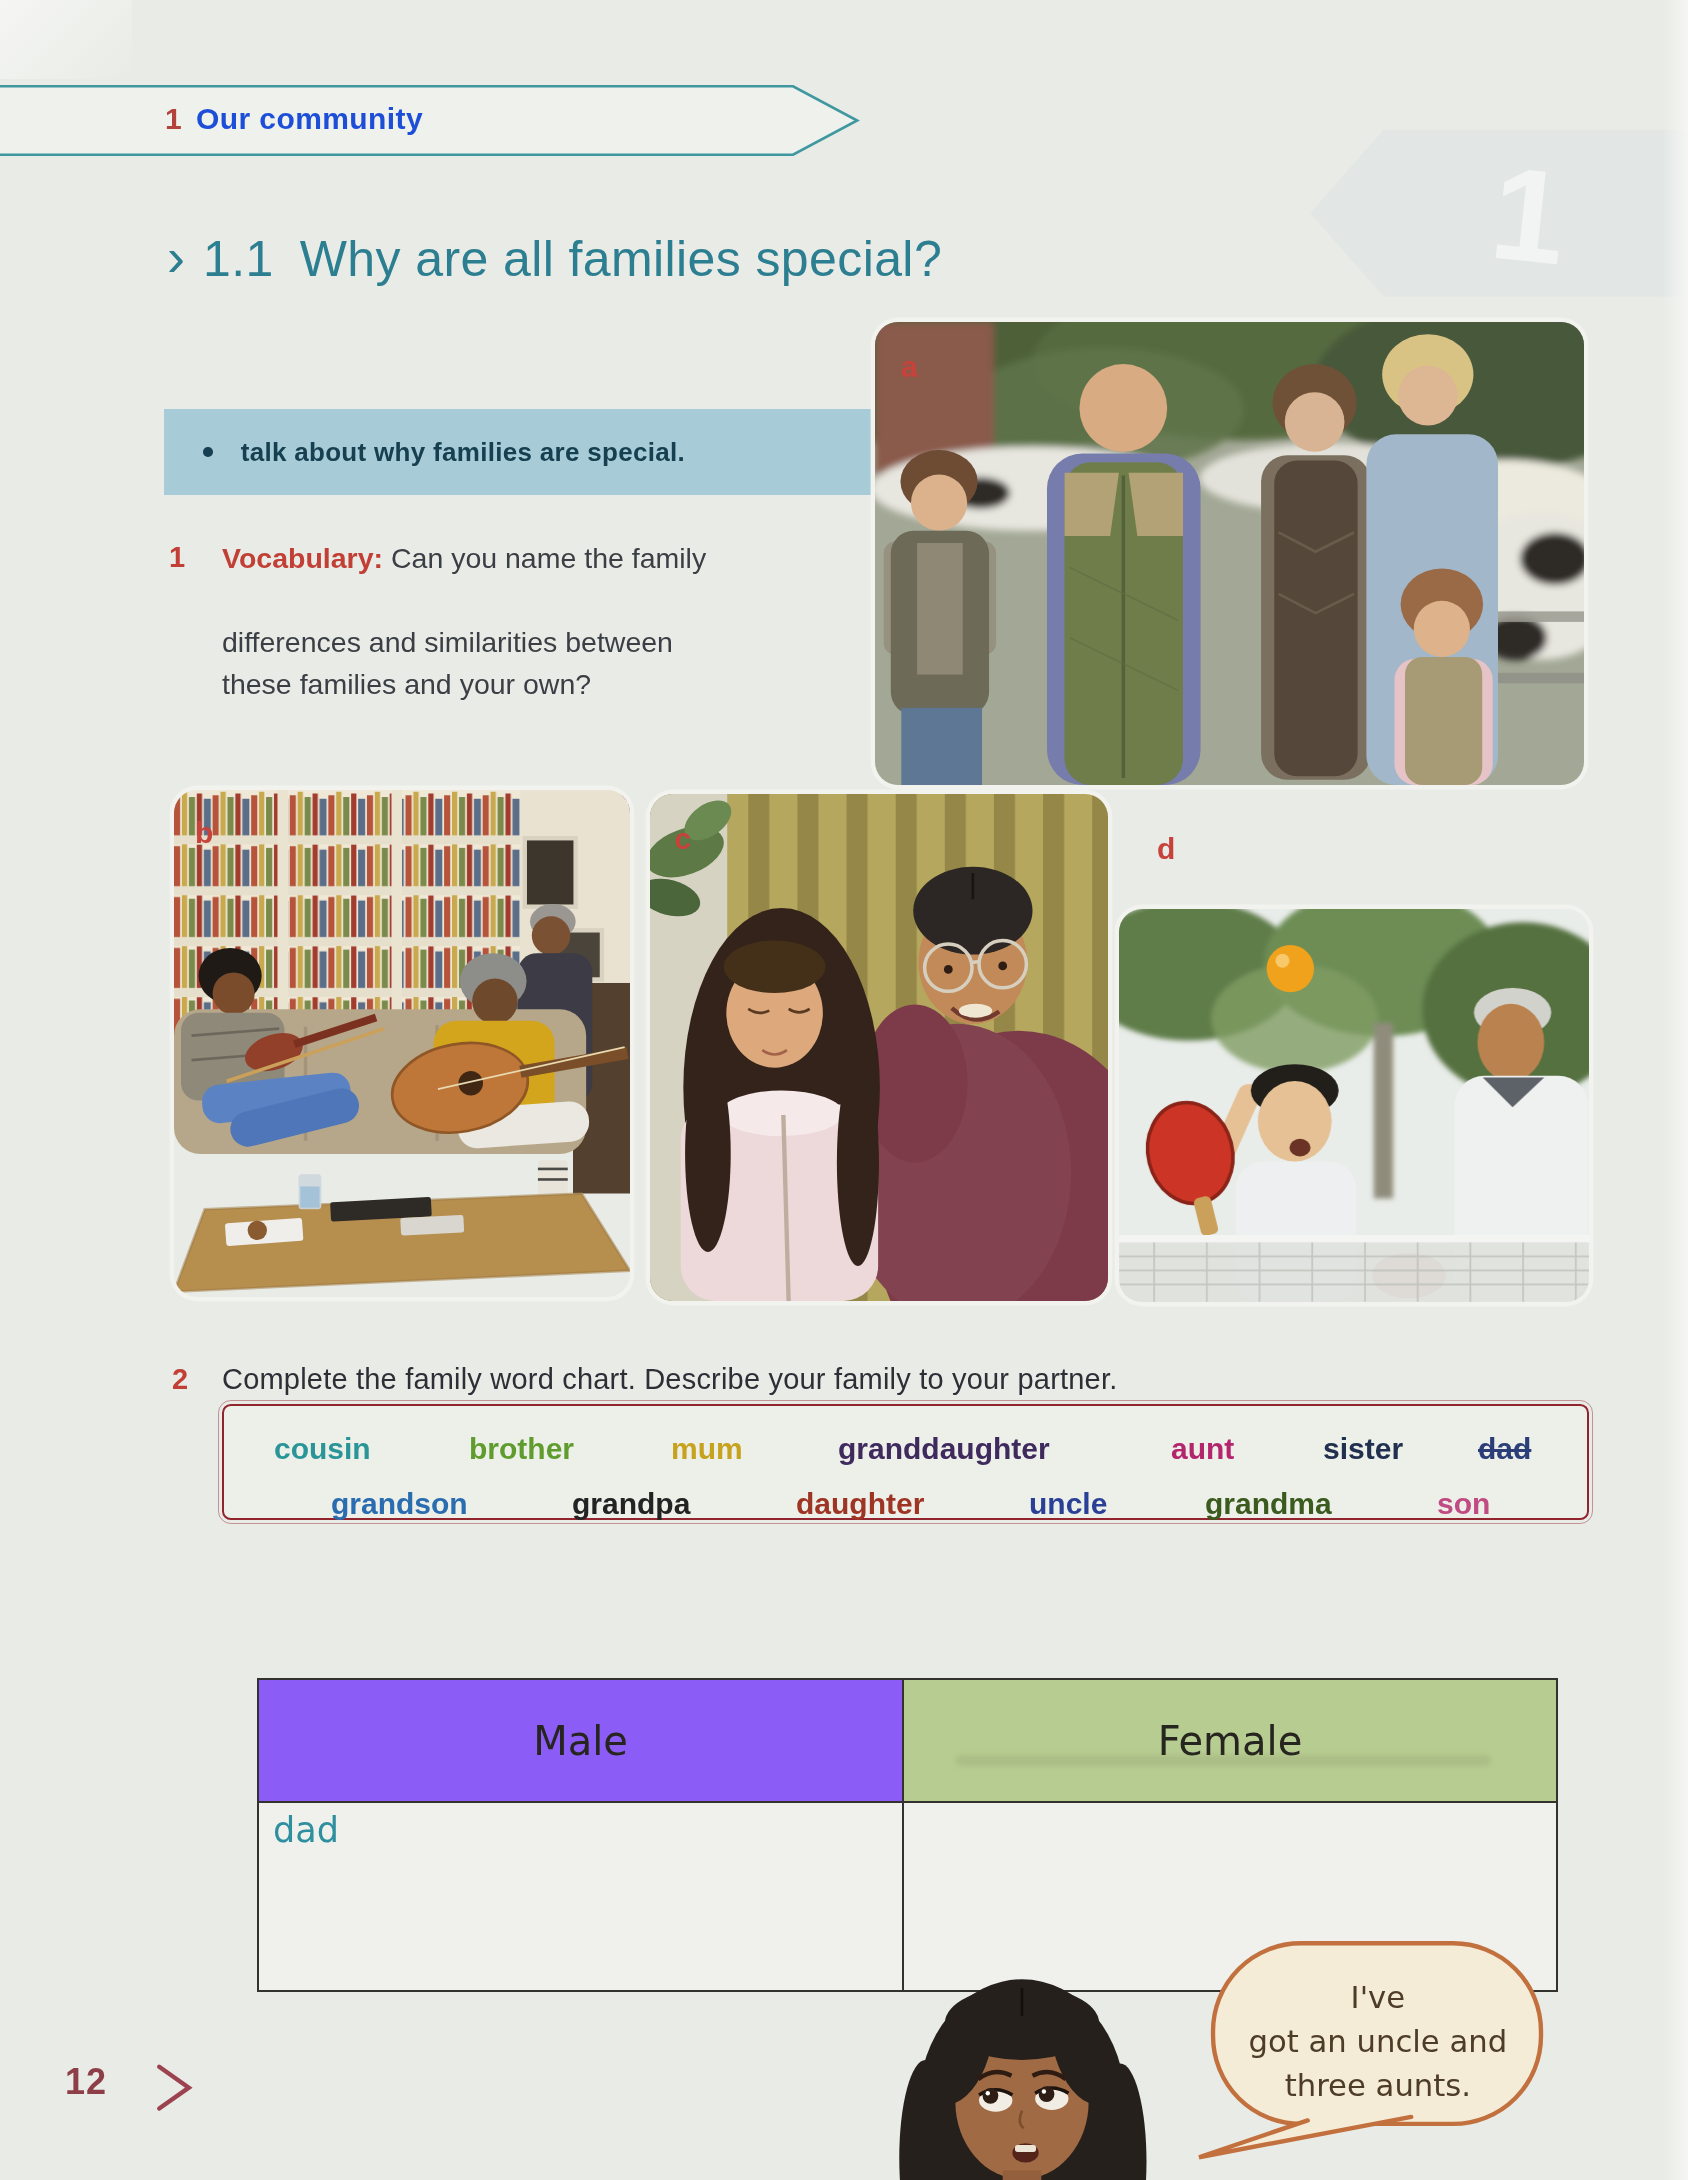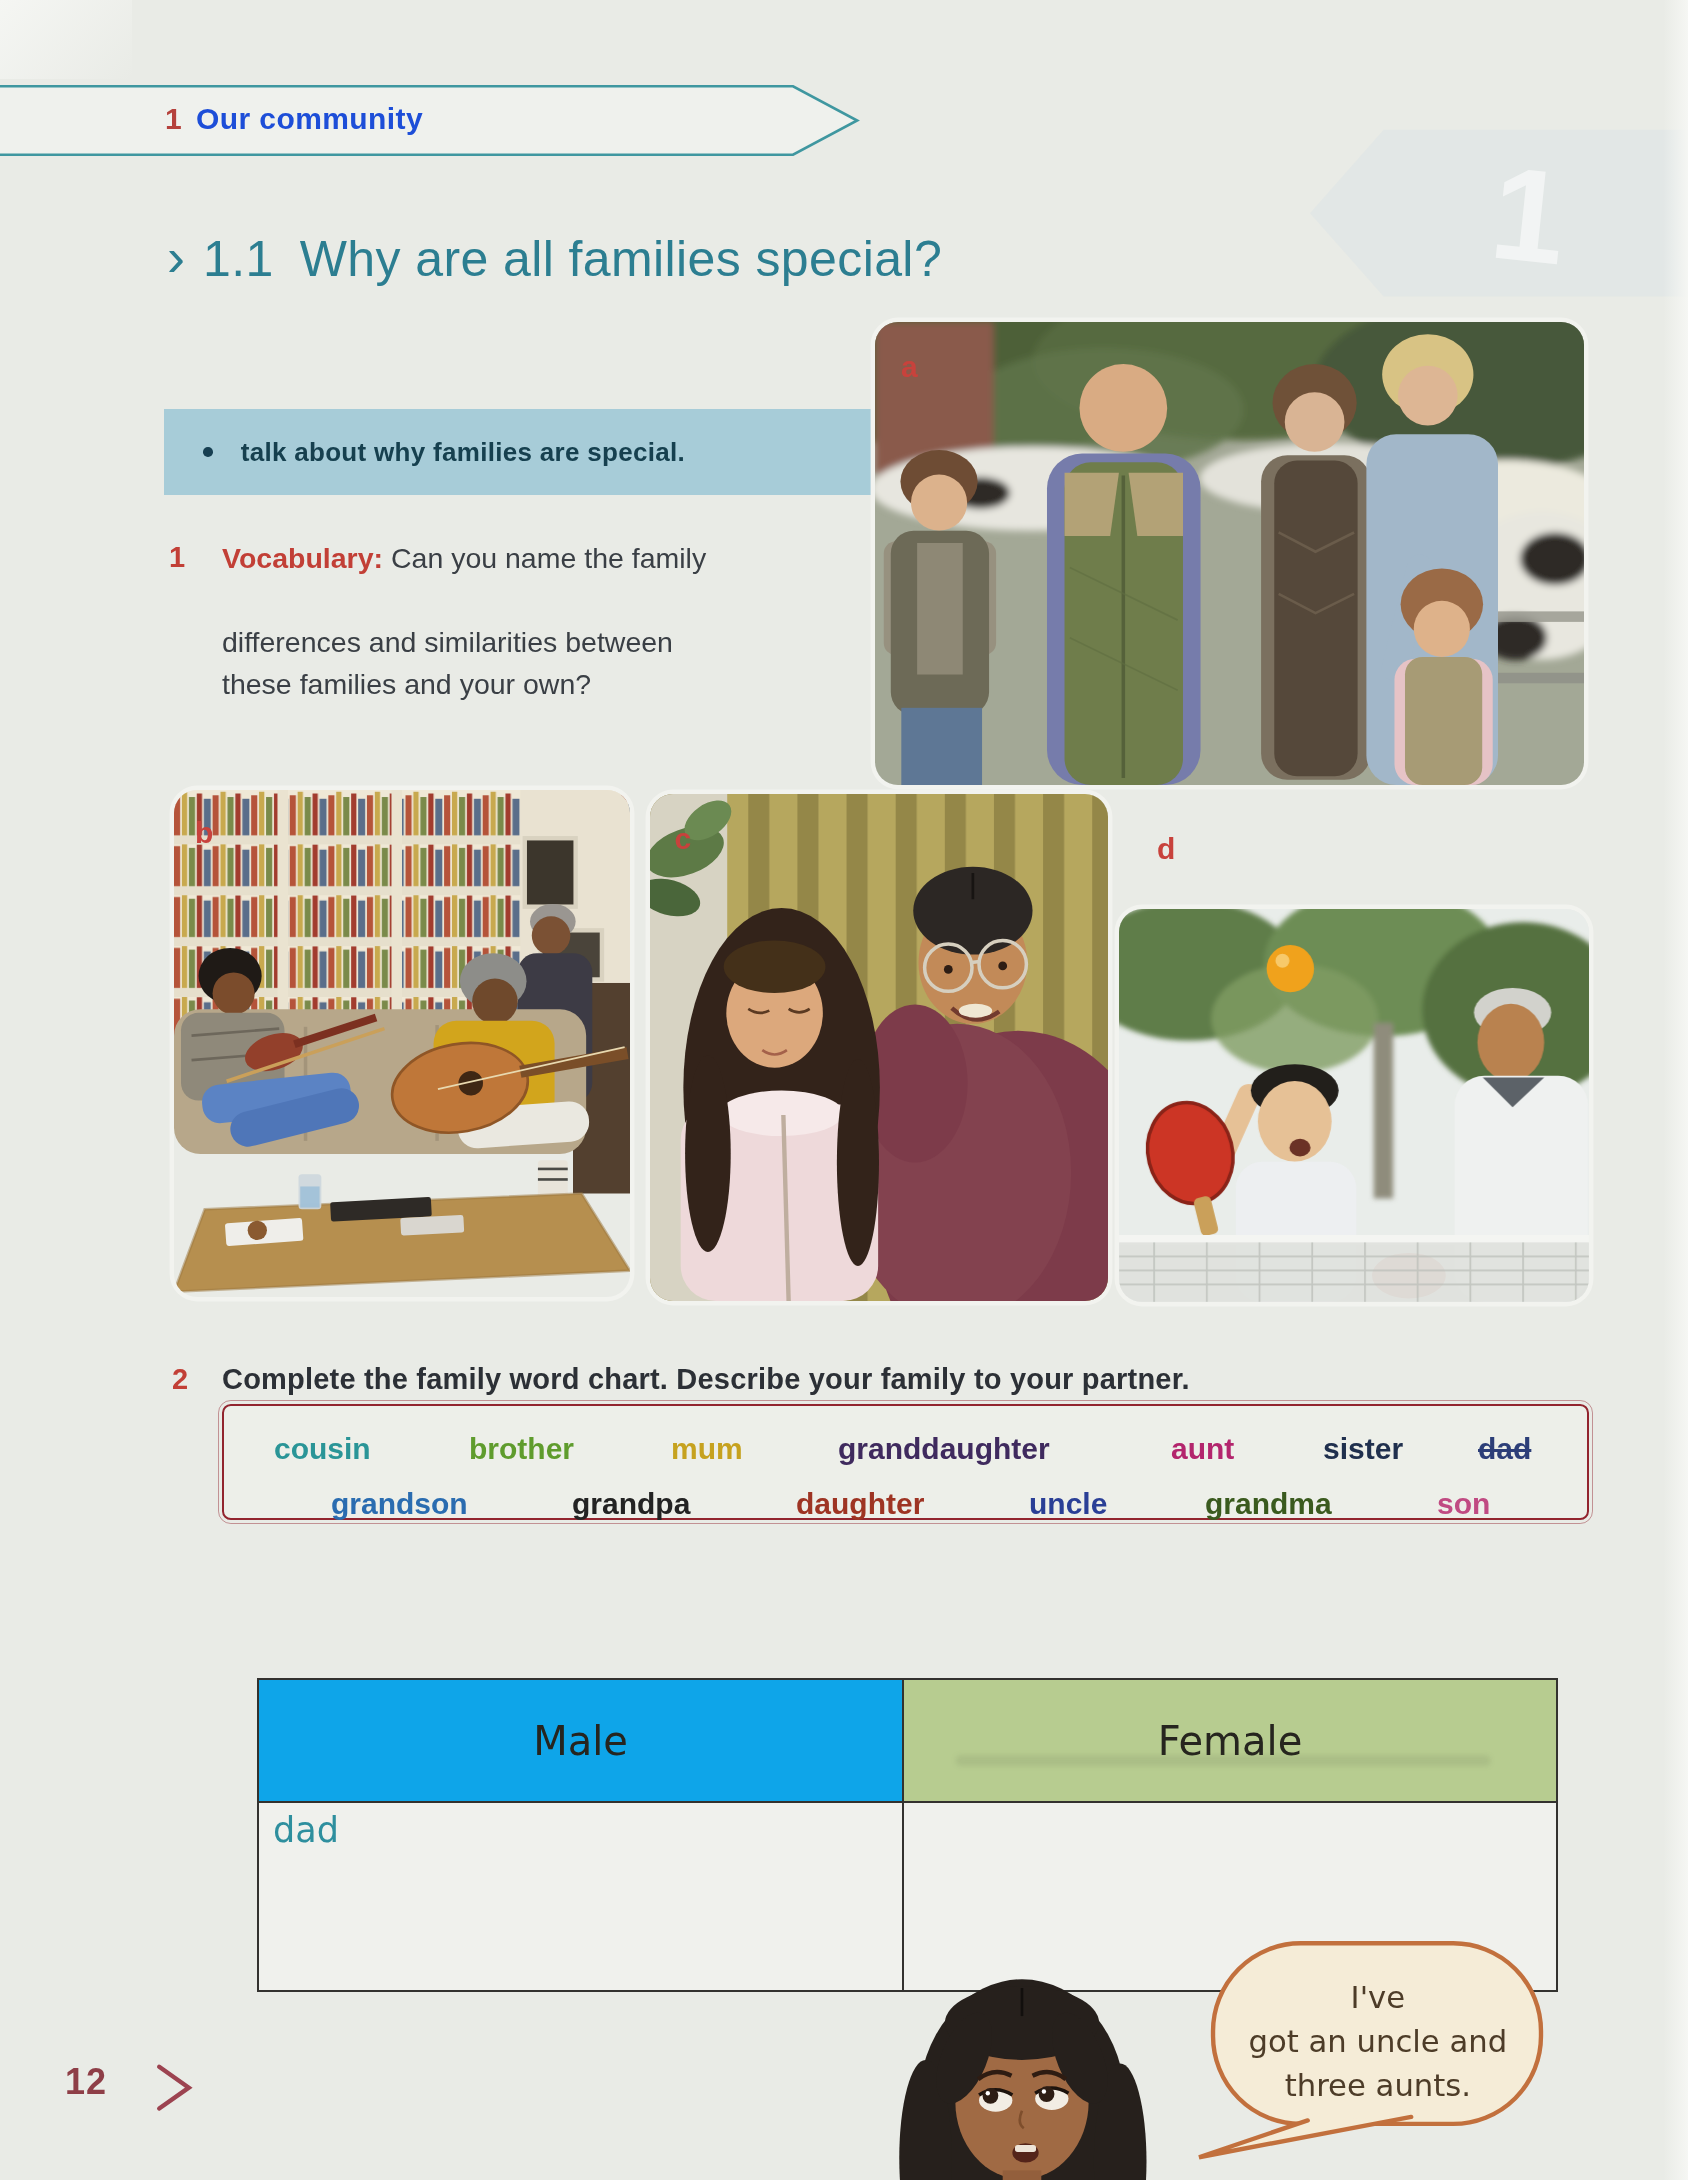--- a/index.html
+++ b/index.html
@@ -19,36 +19,36 @@
   .goals-header{position:absolute;left:0;top:0;width:100%;height:63px;background:#2f8d9b;color:#f4fbfc;
     font-size:27px;font-weight:700;font-style:italic;line-height:63px;padding-left:39px;box-sizing:border-box;letter-spacing:0.4px;}
   .goals-body{position:absolute;left:0;top:63px;width:100%;height:86px;background:#a7ccd8;}
   .goals-bullet-row{position:absolute;left:39px;top:0;height:86px;display:flex;align-items:center;}
   .goals-dot{width:9.7px;height:9.7px;border-radius:50%;background:#173f52;margin-right:28px;}
   .goals-bullet{color:#16404f;font-size:26px;font-weight:600;letter-spacing:0.3px;}
   
   .ex-num{font-size:29px;font-weight:700;color:#c23f36;}
   .vocab-block{left:222px;top:537px;width:667px;font-size:28.5px;line-height:42px;color:#3a3f45;font-weight:500;}
   .vocab-label{color:#c23f36;font-weight:700;}
-  .ex2-text{left:222px;top:1363px;font-size:29px;color:#2c3036;font-weight:700;letter-spacing:0.2px;}
+  .ex2-text{left:222px;top:1363px;font-size:29px;color:#2c3036;font-weight:400;letter-spacing:0.2px;}
   
   .photo{border-radius:23px;overflow:hidden;box-shadow:0 0 0 4.4px #f2f3ef;}
   .photo svg{display:block;}
   .photo-label{font-size:30px;font-weight:600;color:#c8423c;}
   
   .word-box{left:222px;top:1404px;width:1367px;height:116px;background:#edefe9;border:2.6px solid #92242e;border-radius:8.8px;
     outline:1.8px solid rgba(146,36,46,.45);outline-offset:3.5px;box-sizing:border-box;}
   .word{position:absolute;font-size:30px;font-weight:600;white-space:nowrap;}
   .struck{text-decoration:line-through;text-decoration-thickness:2.6px;}
   
   .chart-table{left:257px;top:1678px;width:1301px;height:314px;border:2.6px solid #33322f;box-sizing:border-box;
     display:grid;grid-template-columns:645px 1fr;grid-template-rows:123px 1fr;background:#f0f1ed;}
   .th{display:flex;align-items:center;justify-content:center;font-family:"DejaVu Sans",sans-serif;
     font-size:40px;color:#26251f;border-bottom:2.6px solid #33322f;position:relative;overflow:hidden;}
-  .th-male{background:#0ea5e9;border-right:2.6px solid #33322f;}
+  .th-male{background:#8b5cf6;border-right:2.6px solid #33322f;}
   .th-female{background:#b7cc90;}
   .td{position:relative;}
   .td-male{border-right:2.6px solid #33322f;}
   .entry-hand{position:absolute;left:14px;top:7px;font-family:"DejaVu Sans",sans-serif;font-size:35px;color:#2e8f9e;}
   .ghost-line{position:absolute;background:rgba(85,90,65,.12);filter:blur(2.6px);height:10.5px;border-radius:5.3px;}
   
   .page-num{left:65px;top:2061px;font-size:36px;font-weight:700;color:#8e3e47;letter-spacing:0.9px;}
   
   .faded-one{left:1492px;top:140px;font-size:132px;font-weight:700;color:rgba(255,255,255,.55);transform:rotate(6deg);}
   .right-edge{right:0;top:0;width:26px;height:100%;background:linear-gradient(90deg,rgba(246,247,244,0),#f6f7f4);}

